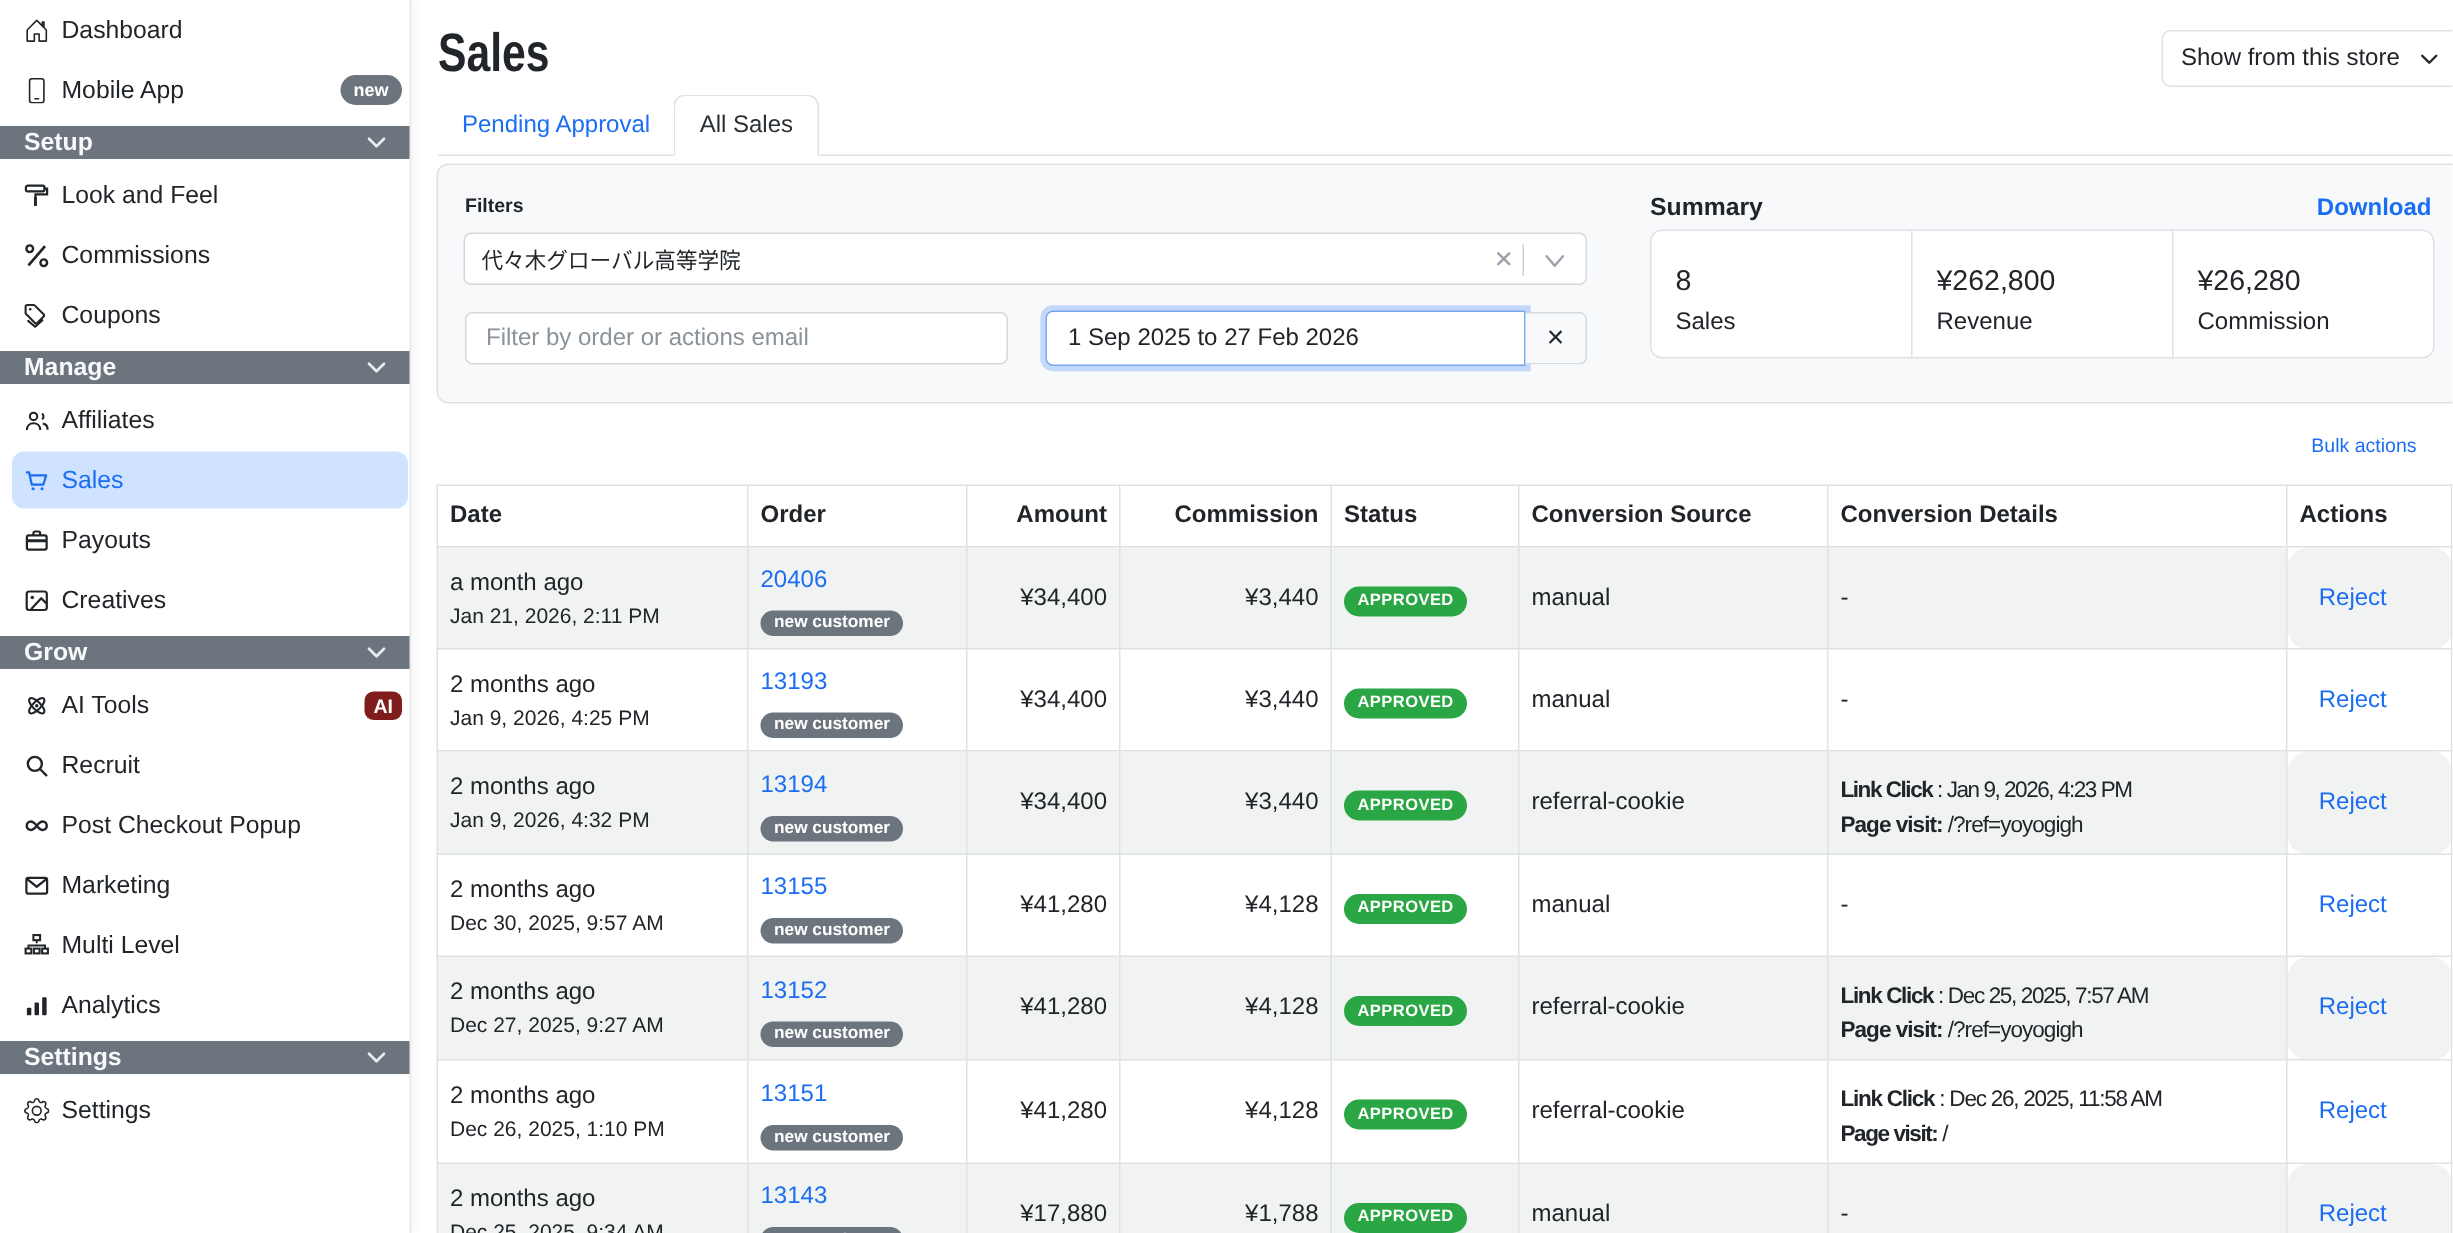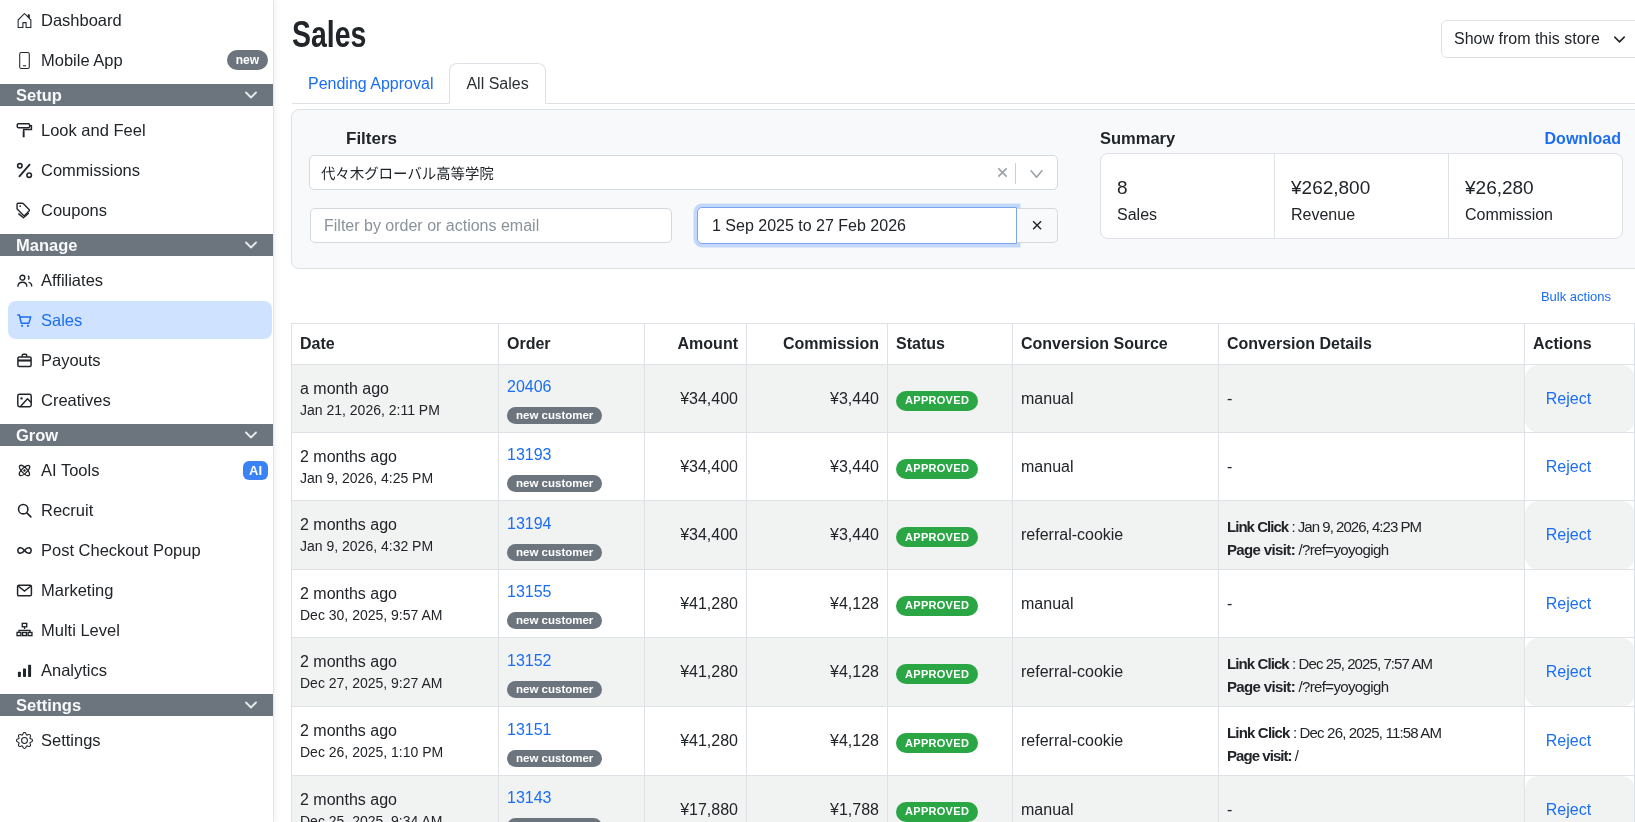--- a/index.html
+++ b/index.html
@@ -11,38 +11,38 @@
 #sidebar { position:absolute; left:0; top:0; width:274px; height:822px; background:#fff;
   border-right:1px solid #e4e7ea; box-shadow:2px 0 5px rgba(0,0,0,0.05); }
 .sitem { height:40px; display:flex; align-items:center; padding:0 5px 0 16px; font-size:16.5px; color:#212529; }
 .sitem svg { flex:0 0 auto; margin-right:8px; }
 .shead { height:22px; margin:4px 0; background:#6c757d; color:#f8f9fa; display:flex; align-items:center;
   padding:0 14px 0 16px; font-size:16.5px; font-weight:700; }
 .shead svg { margin-left:auto; }
 .sitem.active { background:#cfe2ff; border-radius:8px; margin:1px 1px 1px 8px; height:38px; color:#1b6ef3; padding-left:8px; }
 .badge-new { margin-left:auto; background:#6c757d; color:#fff; font-size:12px; font-weight:700;
   padding:4px 9px; border-radius:10px; line-height:12px; }
-.badge-ai { margin-left:auto; background:#3b82f6; color:#fff; font-size:13px; font-weight:700;
+.badge-ai { margin-left:auto; background:#7f1d1d; color:#fff; font-size:13px; font-weight:700;
   padding:3px 6px; border-radius:6px; line-height:13px; }
 
 
 #title { position:absolute; left:292px; top:13px; font-size:36px; line-height:43px; font-weight:700; color:#212529; transform:scaleX(0.79); transform-origin:left; }
 #storebtn { position:absolute; left:1441px; top:20px; width:260px; height:38px; border:1px solid #dee2e6;
   border-radius:6px; background:#fff; display:flex; align-items:center; padding:0 12px; font-size:16px; color:#212529; }
 #storebtn svg { margin-left:12px; }
 #tabs { position:absolute; left:292px; top:63px; width:1343px; height:41px; border-bottom:1px solid #dee2e6; }
 .tab { display:inline-block; height:41px; line-height:24px; padding:8px 16px; font-size:16px; }
 .tab.link { color:#1b6ef3; }
 .tab.active { background:#fff; border:1px solid #dee2e6; border-bottom:1px solid #fff; border-radius:8px 8px 0 0;
   color:#2b3035; position:relative; top:0; }
 
 
 #card { position:absolute; left:291px; top:109px; width:1390px; height:160px; background:#f8f9fa;
   border:1px solid #dee2e6; border-radius:8px; }
-#flabel { position:absolute; left:18px; top:19px; font-size:17px; font-weight:700; color:#212529;margin-left:36px; }
+#flabel { position:absolute; left:18px; top:19px; font-size:13px; font-weight:700; color:#212529; }
 #select { position:absolute; left:17px; top:45px; width:749px; height:35px; background:#fff;
   border:1px solid #d4d9de; border-radius:5px; }
 #select .jp { position:absolute; left:11px; top:9px; }
 #selx { position:absolute; right:48px; top:10px; }
 #seldiv { position:absolute; right:41px; top:7px; width:1px; height:21px; background:#ccd0d4; }
 #selcar { position:absolute; right:13px; top:13px; }
 #email { position:absolute; left:18px; top:98px; width:362px; height:35px; background:#fff;
   border:1px solid #d4d9de; border-radius:5px; line-height:33px; padding-left:13px; color:#8a929a; font-size:16px; }
 #dateinp { position:absolute; left:405px; top:97px; width:320px; height:37px; background:#fff;
   border:1px solid #7aa5ef; border-radius:5px 0 0 5px; box-shadow:0 0 0 3.5px #c3d8fb; line-height:35px;

